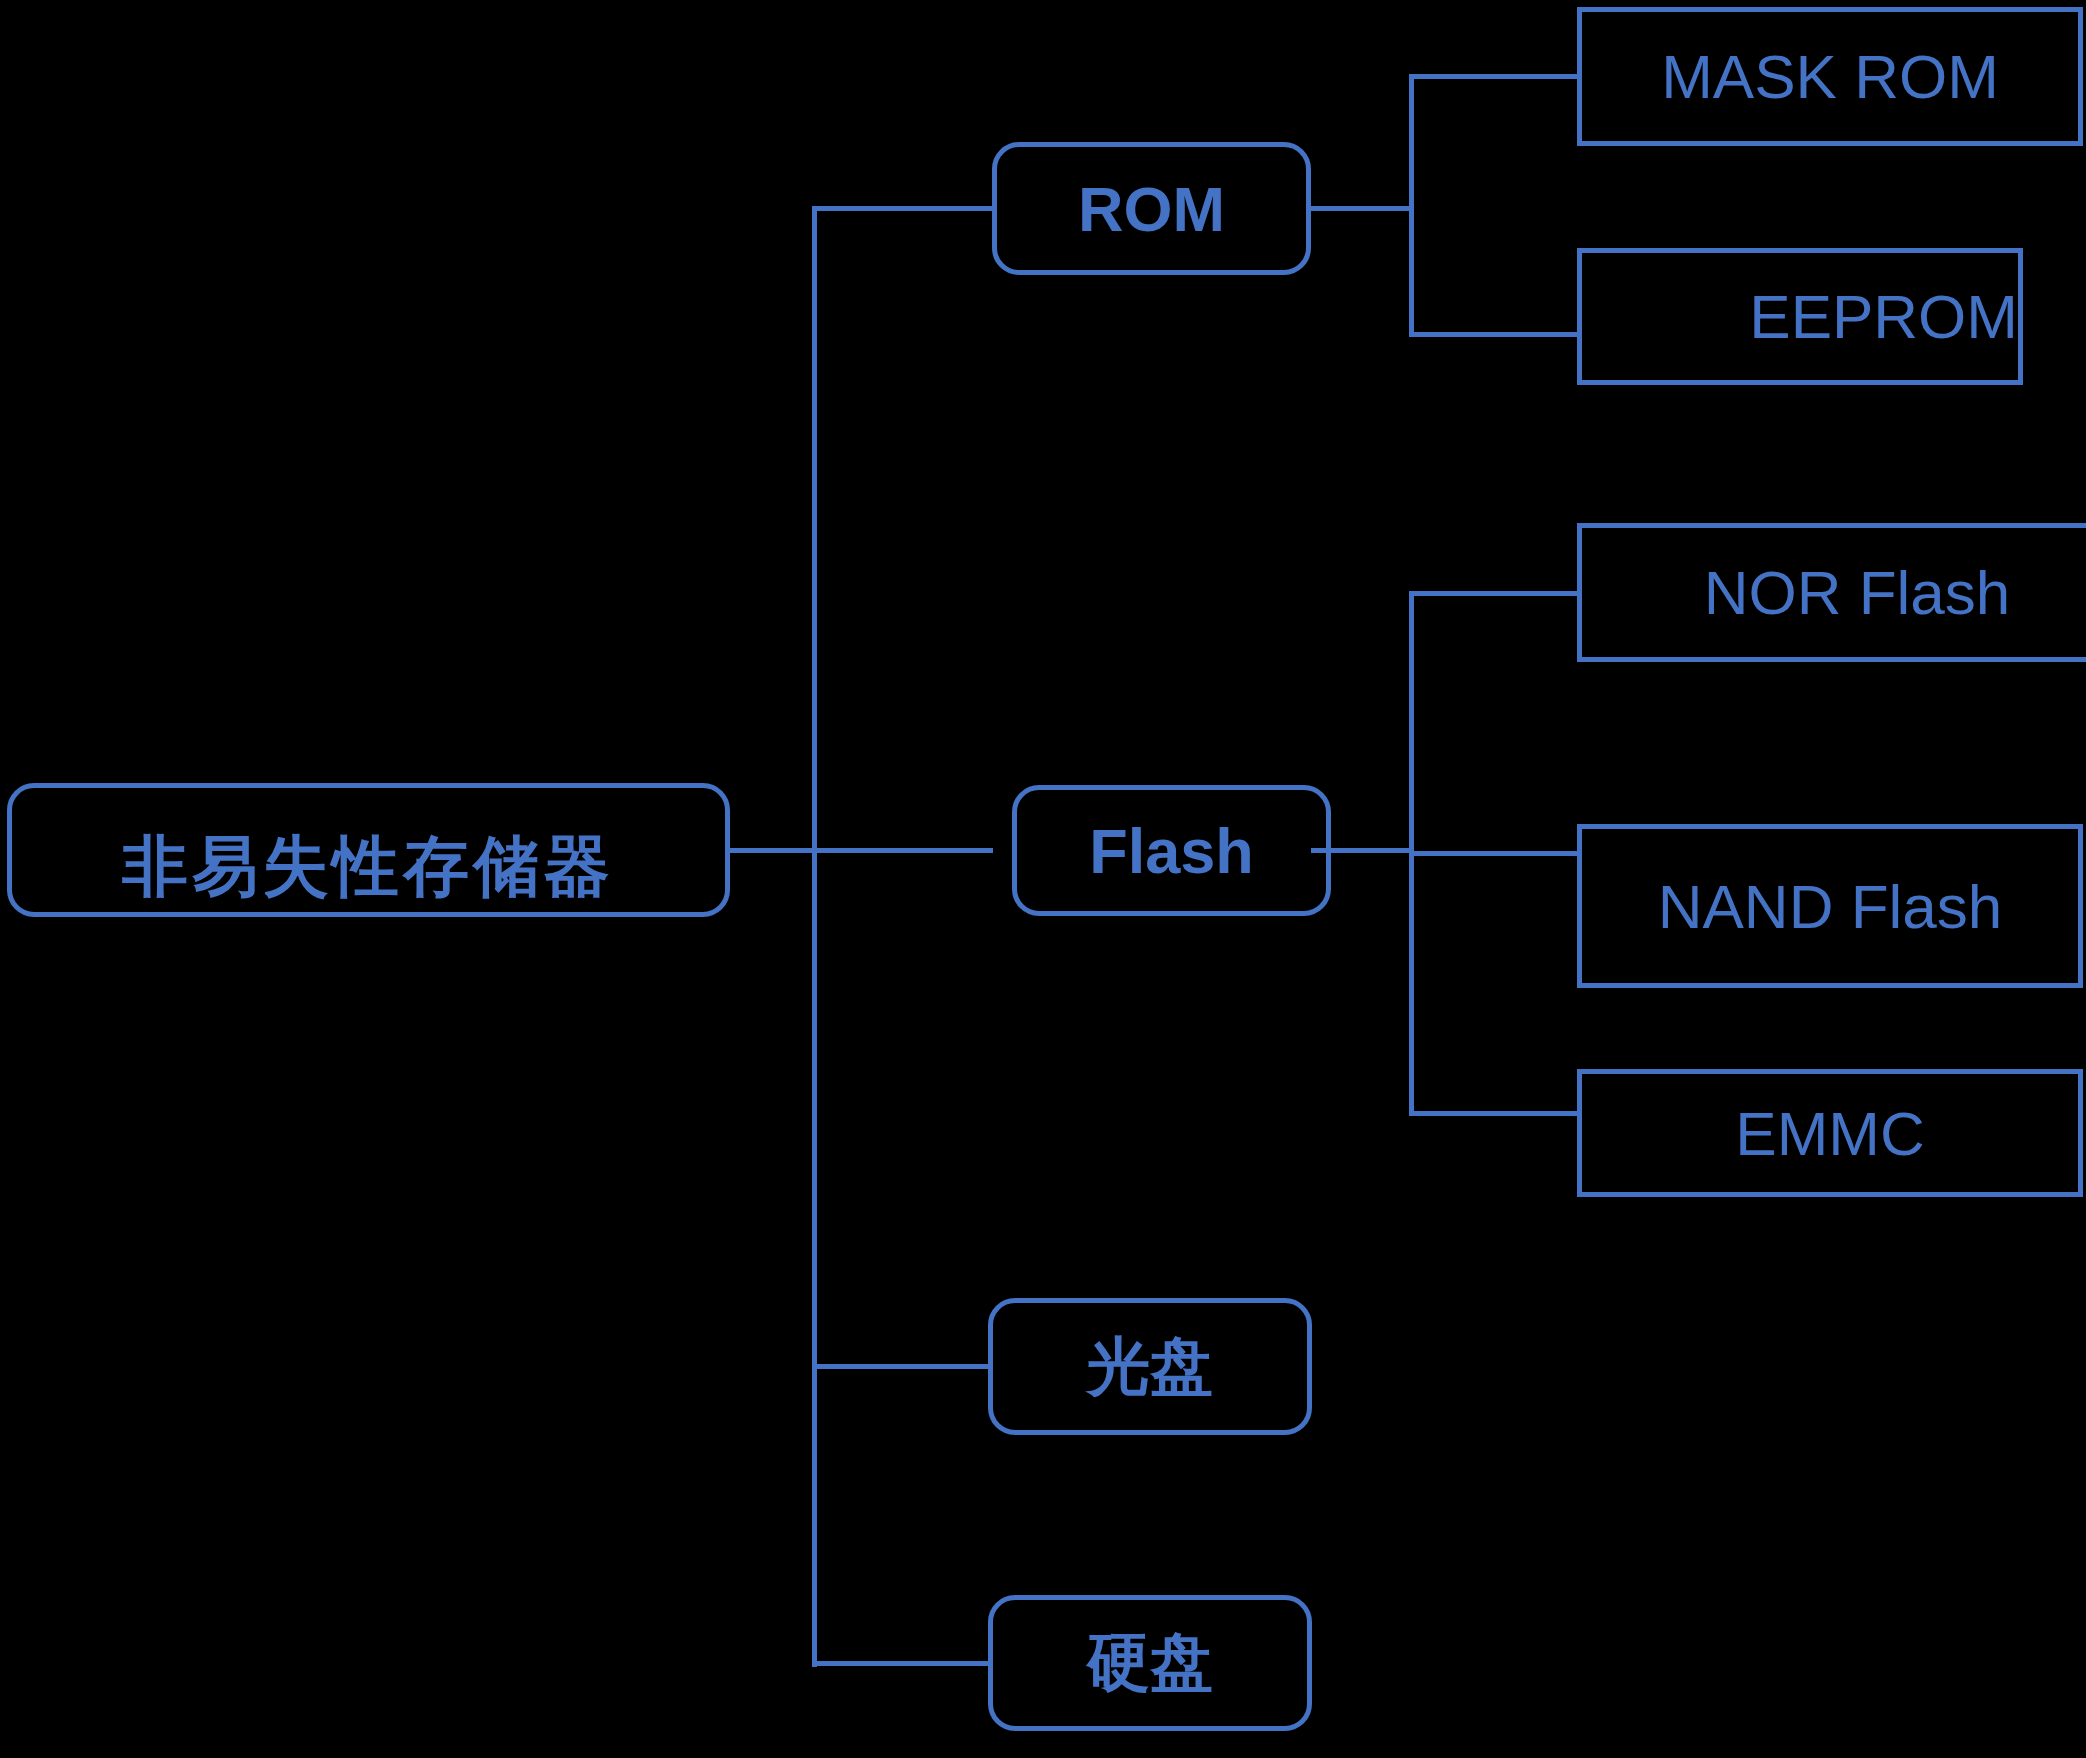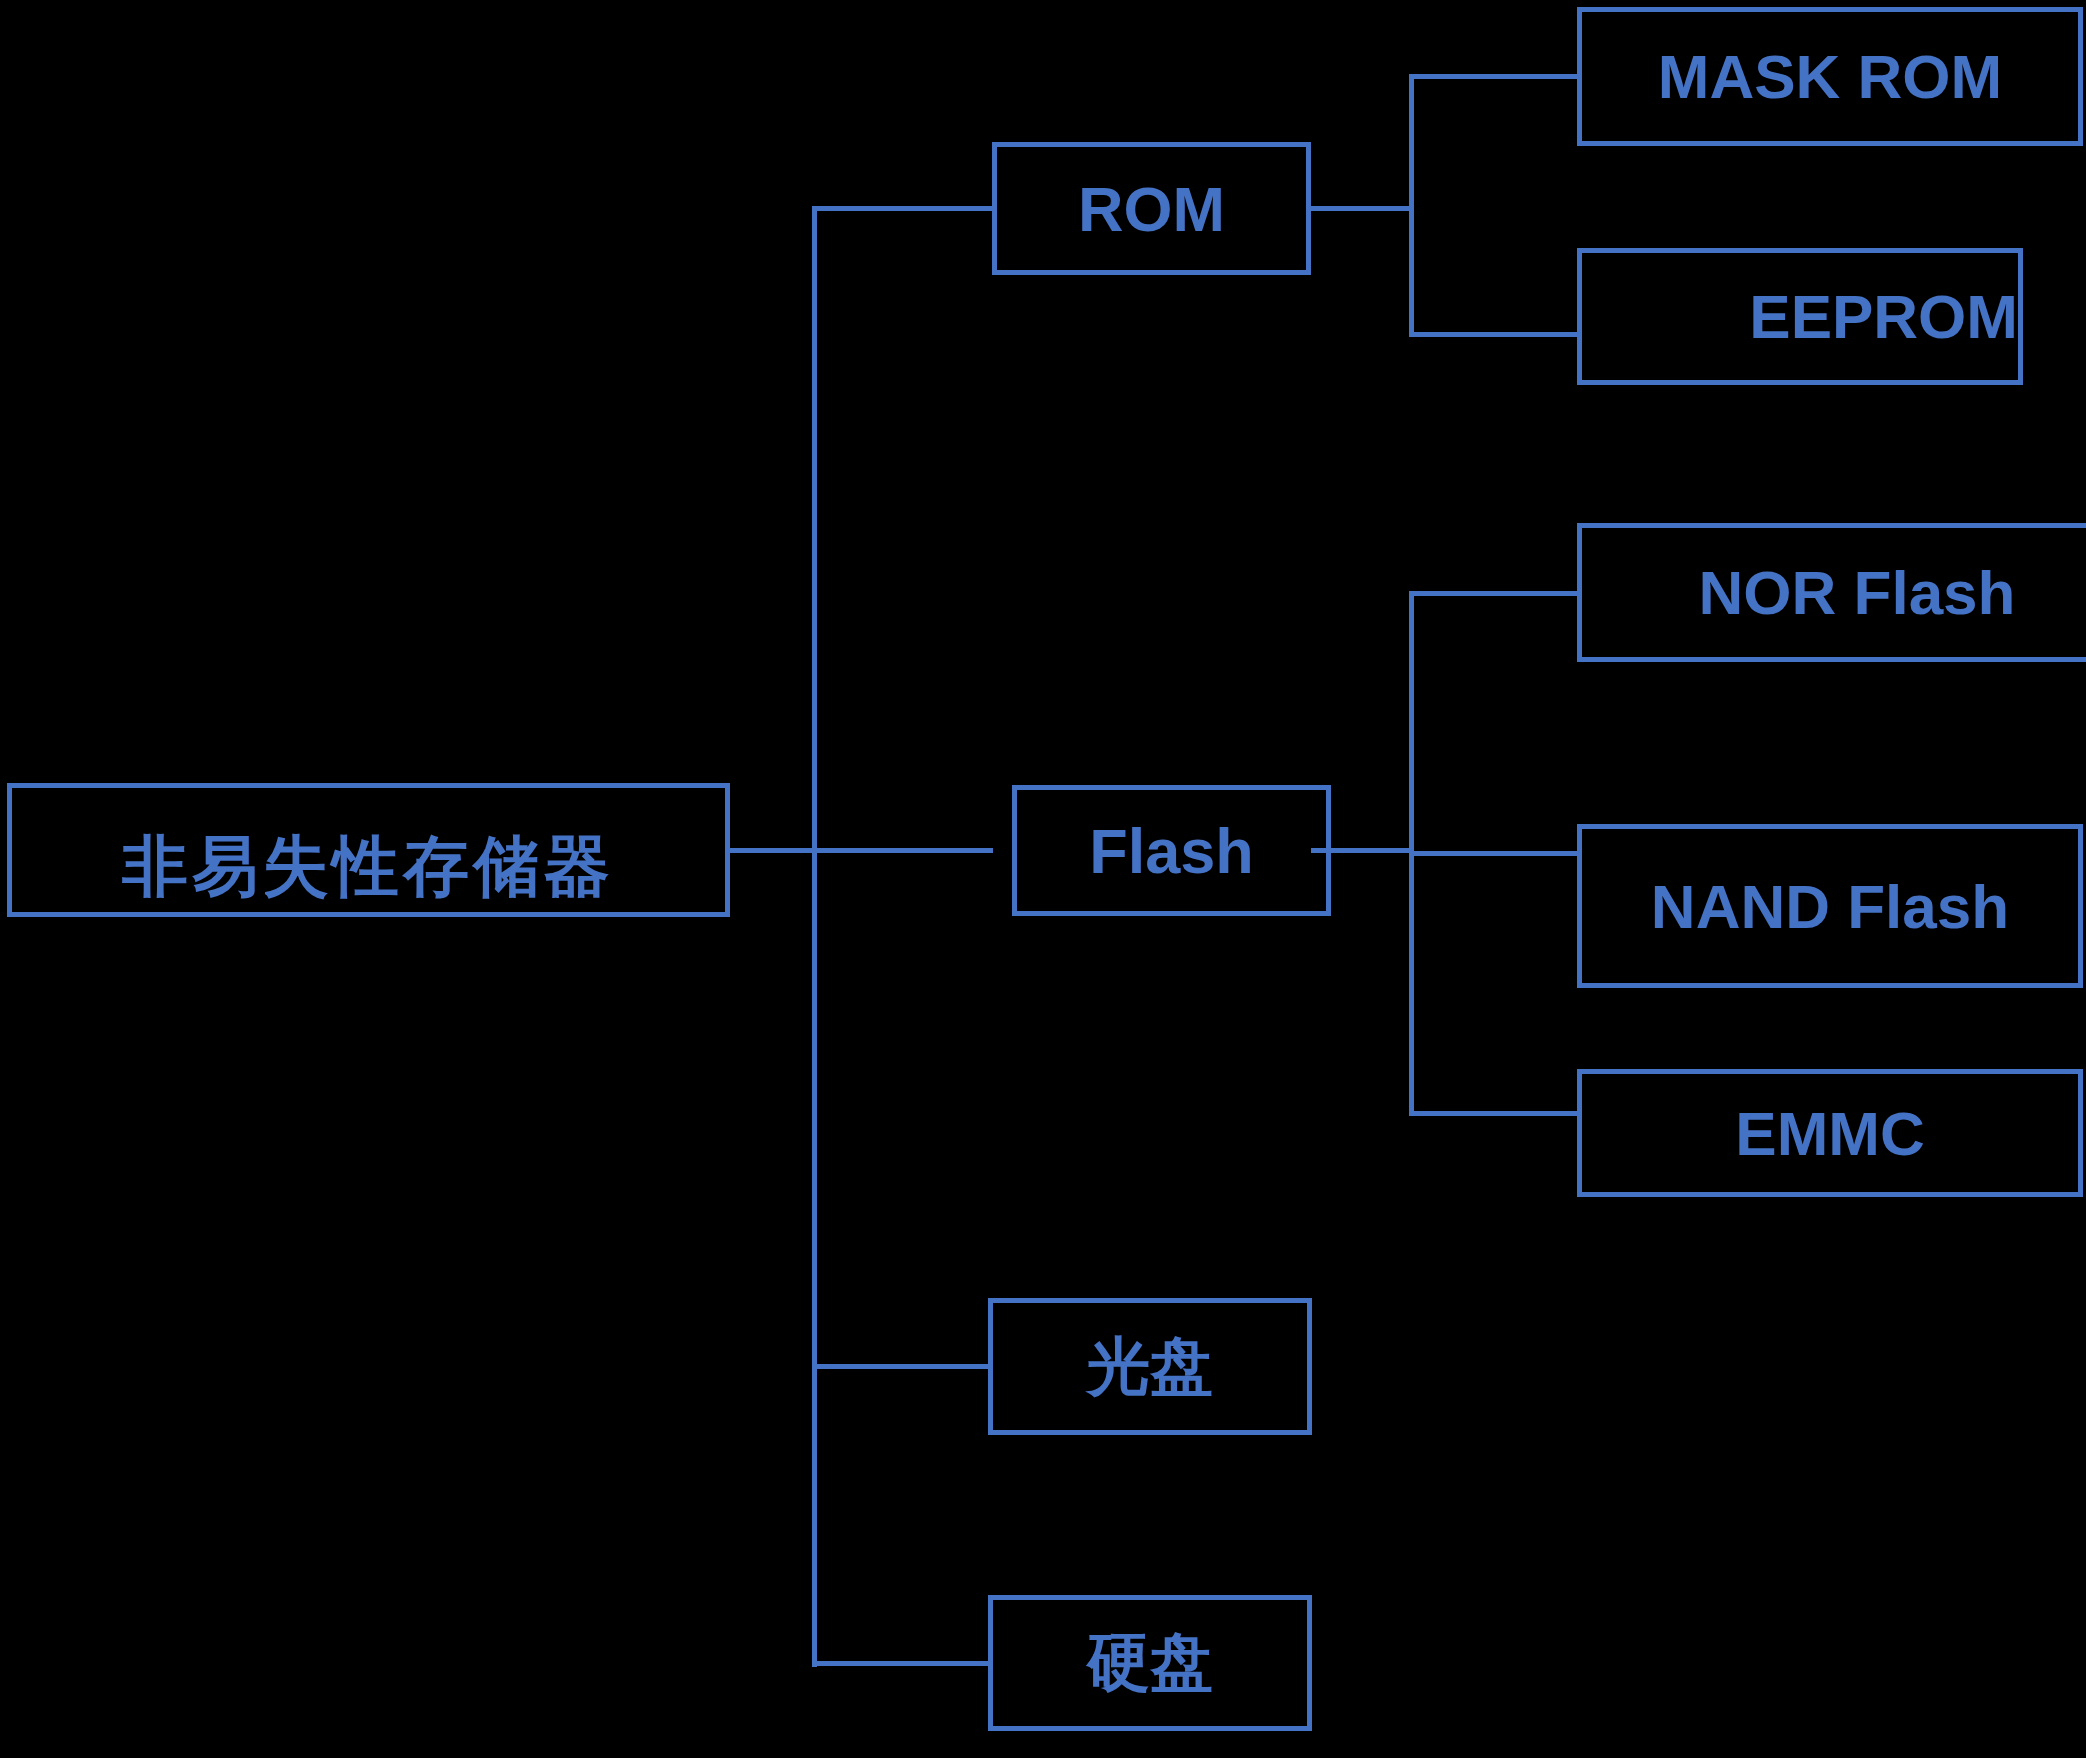--- a/index.html
+++ b/index.html
@@ -24,24 +24,24 @@
     box-sizing:border-box;
     border:5px solid var(--blue);
     color:var(--blue);
     display:flex;
     align-items:center;
     justify-content:center;
     text-align:center;
     background:transparent;
     white-space:nowrap;
   }
-  .node.bold{ font-weight:bold; }
+  .node.bold{ font-weight:bold;border-radius:27px; }
   .root-node{ font-size:66px; letter-spacing:4.3px; }
   .branch-node{ font-size:63px; }
-  .leaf-node{ font-size:62px; font-weight:bold; }
+  .leaf-node{ font-size:62px; font-weight:normal; }
   .line{
     position:absolute;
     background:var(--blue);
   }
 </style>
 </head>
 <body>
 
 <div id="canvas">
 

